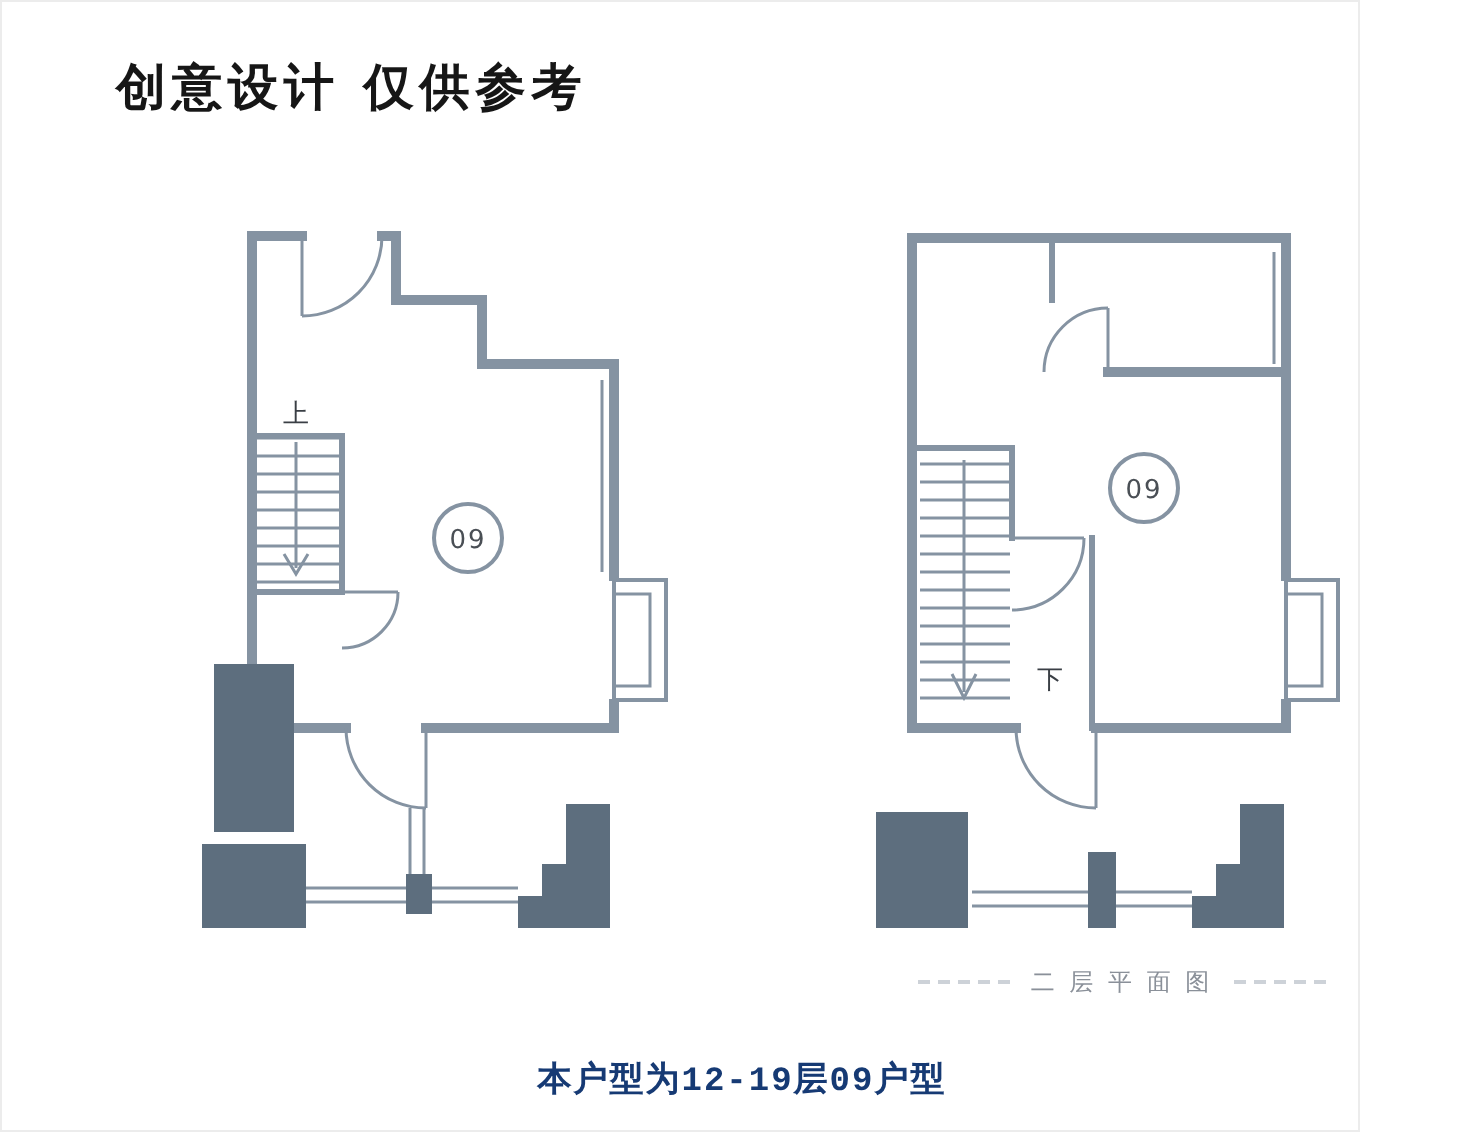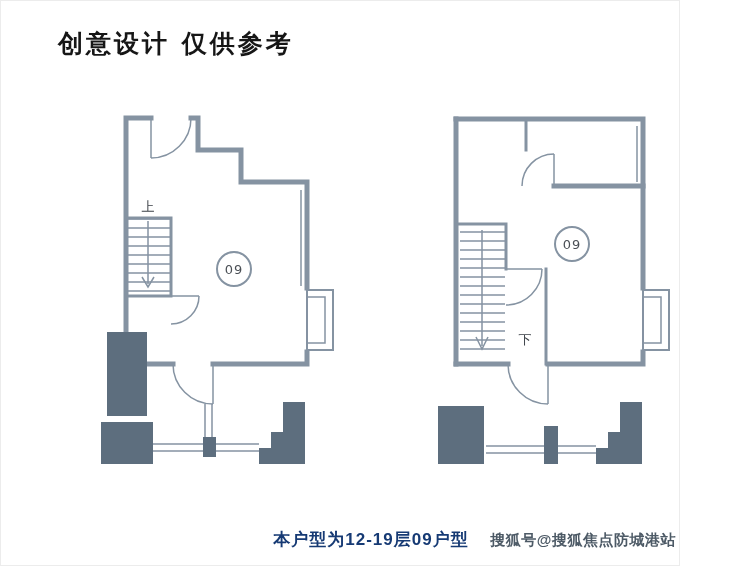--- a/index.html
+++ b/index.html
@@ -36,21 +36,21 @@
     width:46px;height:0;border-top:2px dashed #cdd2d8;
   }
   .caption-text{
     color:var(--caption-text,#8a9099);font-size:12px;letter-spacing:2px;white-space:nowrap;
   }
   .caption-first{left:100px;}
   .caption-second{left:435px;}
 
   .footer-note{
     position:absolute;left:0;top:527px;width:740px;text-align:center;
-    font-family:Liberation Sans, sans-serif;
+    font-family:Liberation Mono, monospace;
     font-size:17px;font-weight:700;color:var(--note-text,#163a74);letter-spacing:1px;
   }
   .watermark{
     position:absolute;right:3px;top:530px;
     font-size:15px;font-weight:700;color:var(--watermark-text,#4d5a66);
     text-shadow:0 0 2px rgba(255,255,255,.7);letter-spacing:0.5px;white-space:nowrap;
   }
 </style>
 </head>
 <body>
@@ -163,17 +163,21 @@
       <path class="thin" d="M50 340H160M50 347H160"></path>
     </g>
 
     <g>
       <rect class="dark" x="2" y="300" width="46" height="58"></rect>
       <rect class="dark" x="108" y="320" width="14" height="38"></rect>
       <path class="dark" d="M160 358V342H172V326H184V296H206V358Z"></path>
     </g>
   </svg>
 
+  <div class="caption-row caption-second">
+    <span class="dash"></span>
+    <span class="caption-text">二 层 平 面 图</span>
+    <span class="dash"></span>
+  </div>
 
   <div class="footer-note">本户型为12-19层09户型</div>
-  <div class="watermark">搜狐号@搜狐焦点防城港站</div>
 
 </div>
 
 </body></html>

